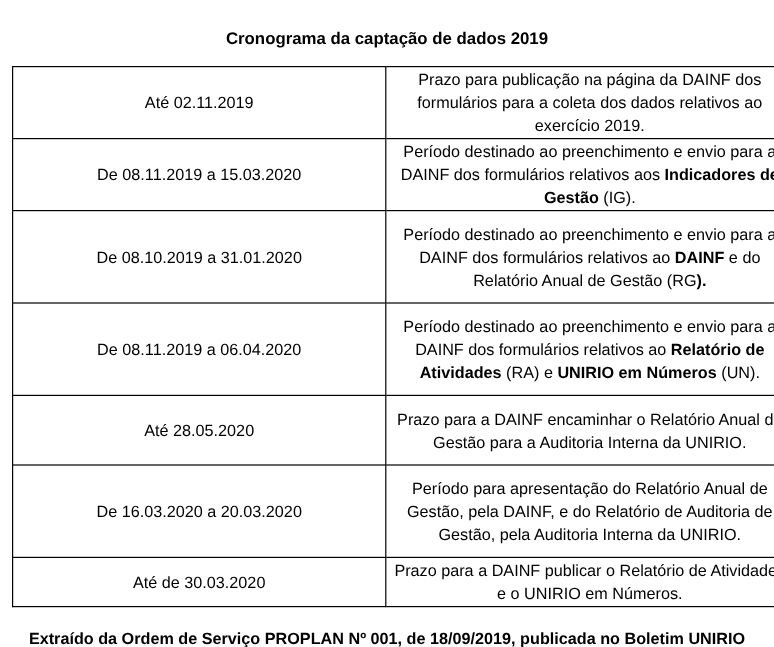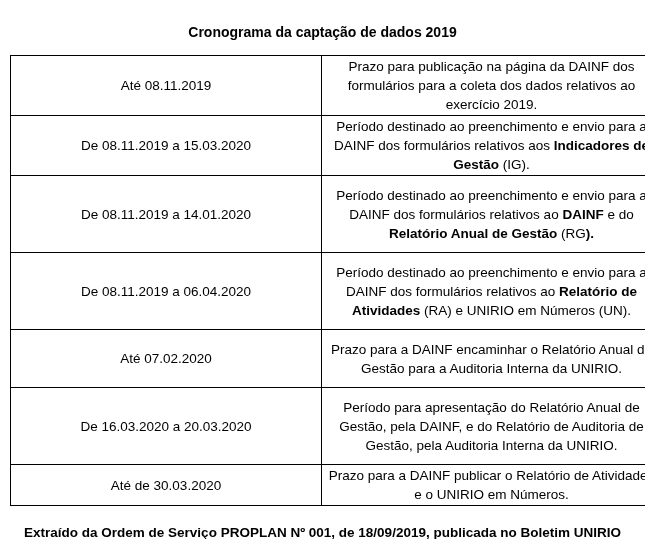--- a/index.html
+++ b/index.html
@@ -57,41 +57,41 @@
 <body>
 
 <div class="page">
 
   <div class="page-title">Cronograma da captação de dados 2019</div>
 
   <table class="schedule">
     <tbody>
 
       <tr class="h3">
-        <td class="period-cell">Até 08.11.2019</td>
+        <td class="period-cell">Até 02.11.2019</td>
         <td class="description-cell"><span>Prazo para publicação na página da DAINF dos formulários para a coleta dos dados relativos ao exercício 2019.</span></td>
       </tr>
 
       <tr class="h3">
         <td class="period-cell">De 08.11.2019 a 15.03.2020</td>
         <td class="description-cell"><span>Período destinado ao preenchimento e envio para a DAINF dos formulários relativos aos </span><span style="font-weight: bold;">Indicadores de Gestão</span><span> (IG).</span></td>
       </tr>
 
       <tr class="h4">
-        <td class="period-cell">De 08.11.2019 a 14.01.2020</td>
-        <td class="description-cell"><span>Período destinado ao preenchimento e envio para a DAINF dos formulários relativos ao </span><span style="font-weight: bold;">DAINF</span><span> e do </span><span style="font-weight: bold;">Relatório Anual de Gestão</span><span> (RG</span><span style="font-weight: bold;">).</span></td>
+        <td class="period-cell">De 08.10.2019 a 31.01.2020</td>
+        <td class="description-cell"><span>Período destinado ao preenchimento e envio para a DAINF dos formulários relativos ao </span><span style="font-weight: bold;">DAINF</span><span> e do </span><span style="font-weight: normal;">Relatório Anual de Gestão</span><span> (RG</span><span style="font-weight: bold;">).</span></td>
       </tr>
 
       <tr class="h4">
         <td class="period-cell">De 08.11.2019 a 06.04.2020</td>
-        <td class="description-cell"><span>Período destinado ao preenchimento e envio para a DAINF dos formulários relativos ao </span><span style="font-weight: bold;">Relatório de Atividades</span><span> (RA) e </span><span style="font-weight: normal;">UNIRIO em Números</span><span> (UN).</span></td>
+        <td class="description-cell"><span>Período destinado ao preenchimento e envio para a DAINF dos formulários relativos ao </span><span style="font-weight: bold;">Relatório de Atividades</span><span> (RA) e </span><span style="font-weight: bold;">UNIRIO em Números</span><span> (UN).</span></td>
       </tr>
 
       <tr class="h3">
-        <td class="period-cell">Até 07.02.2020</td>
+        <td class="period-cell">Até 28.05.2020</td>
         <td class="description-cell"><span>Prazo para a DAINF encaminhar o Relatório Anual de Gestão para a Auditoria Interna da UNIRIO.</span></td>
       </tr>
 
       <tr class="h4">
         <td class="period-cell">De 16.03.2020 a 20.03.2020</td>
         <td class="description-cell"><span>Período para apresentação do Relatório Anual de Gestão, pela DAINF, e do Relatório de Auditoria de Gestão, pela Auditoria Interna da UNIRIO.</span></td>
       </tr>
 
       <tr class="h2">
         <td class="period-cell">Até de 30.03.2020</td>

